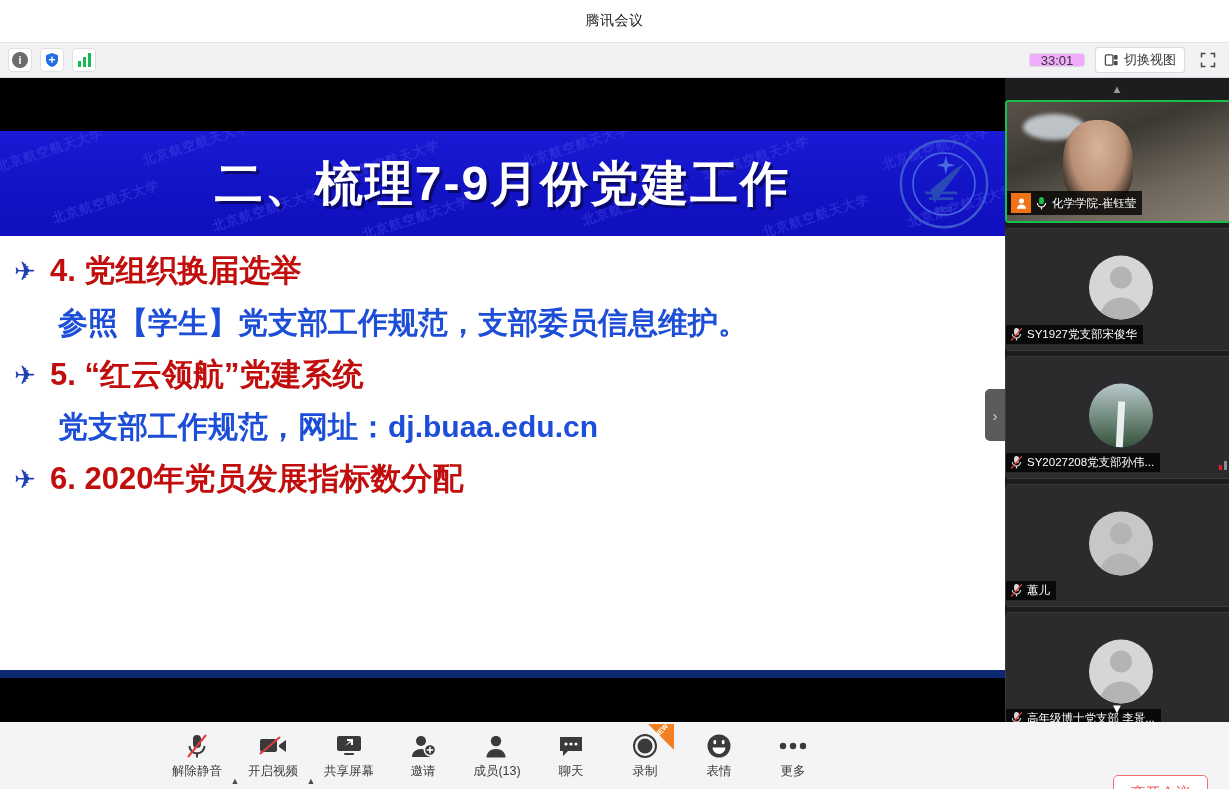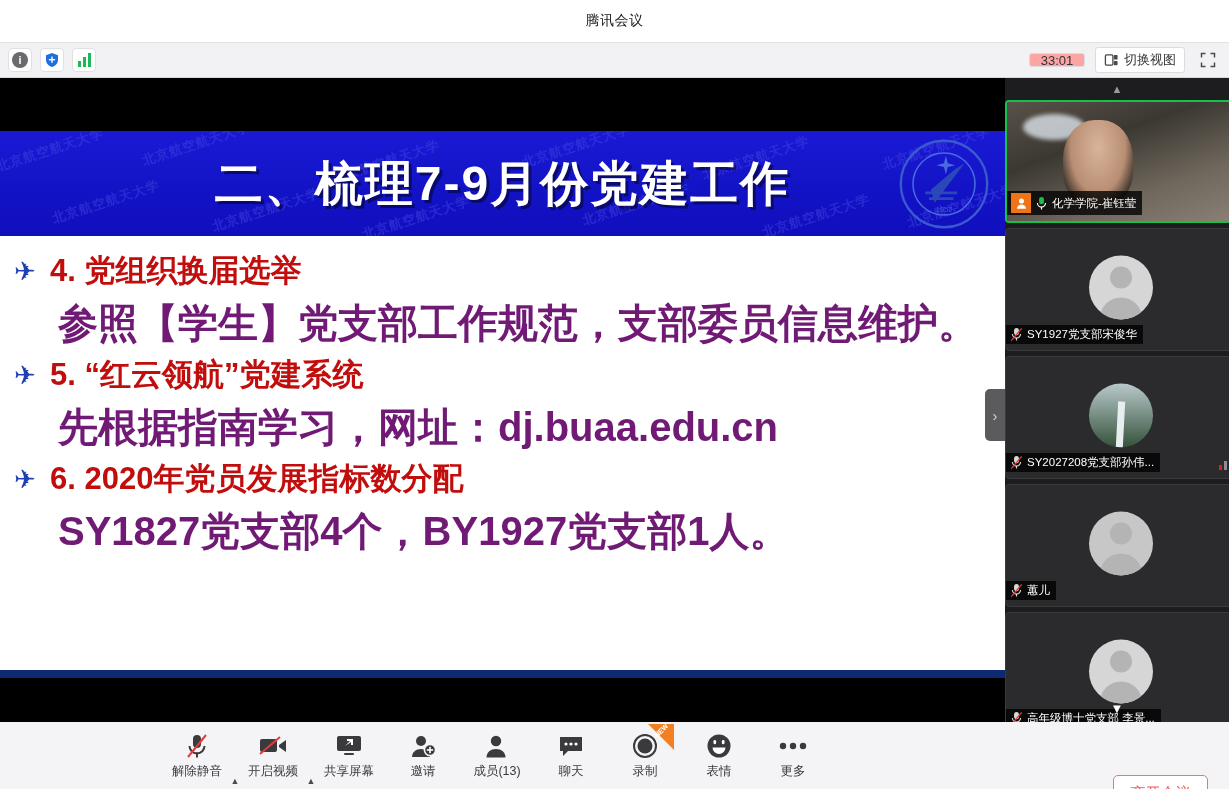--- a/index.html
+++ b/index.html
@@ -32,21 +32,21 @@
   .info-dot {
     width: 16px; height: 16px; border-radius: 50%; background: #6b6b6e;
     color: #fff; font-size: 11px; font-weight: bold; line-height: 16px; text-align: center;
   }
   .bars { display: flex; align-items: flex-end; gap: 2px; height: 14px; }
   .bars i { display: block; width: 3px; background: #19b955; }
   .bars i:nth-child(1){ height: 6px; }
   .bars i:nth-child(2){ height: 10px; }
   .bars i:nth-child(3){ height: 14px; }
   .timerbox {
-    min-width: 56px; height: 14px; background: #fca5a5; border: 1px solid #dcdcdf;
+    min-width: 56px; height: 14px; background: #f0abfc; border: 1px solid #dcdcdf;
     border-radius: 3px; display: flex; align-items: center; justify-content: center;
     font-size: 13px; color: #333;
   }
   .viewbtn {
     height: 26px; padding: 0 8px; background: #fff; border: 1px solid #dcdcdf; border-radius: 3px;
     display: flex; align-items: center; gap: 5px; font-size: 13px; color: #333;
   }
   .fsbtn { width: 26px; height: 26px; display: flex; align-items: center; justify-content: center; }
 
   
@@ -75,21 +75,21 @@
     position: absolute; right: 14px; top: 6px; width: 94px; height: 94px; z-index: 3;
     border-radius: 50%;
   }
   .slide-body { padding: 10px 0 0 14px; }
   .s-row { display: flex; align-items: flex-start; }
   .plane { width: 36px; flex: 0 0 36px; color: #1f3fb5; font-size: 26px; line-height: 50px; }
   .s-head {
     color: #c20d0d; font-size: 31px; font-weight: bold; line-height: 50px; white-space: nowrap;
   }
   .s-sub {
-    color: #701a75; font-size: 40px; font-weight: bold; line-height: 54px;
+    color: #1d4ed8; font-size: 30px; font-weight: bold; line-height: 54px;
     padding-left: 44px; white-space: nowrap;
   }
   .slide-footer { position: absolute; left: 0; bottom: 0; width: 100%; height: 8px; background: #0b2a72; }
 
   .edge-tab {
     position: absolute; right: 0; top: 311px; width: 20px; height: 52px;
     background: #5b5b5e; border-radius: 5px 0 0 5px; display: flex;
     align-items: center; justify-content: center; color: #d4d4d6; font-size: 15px; z-index: 5;
   }
 
@@ -281,27 +281,26 @@
         <div class="s-row">
           <span class="plane">✈</span>
           <span class="s-head">4. 党组织换届选举</span>
         </div>
         <div class="s-sub">参照【学生】党支部工作规范，支部委员信息维护。</div>
 
         <div class="s-row">
           <span class="plane">✈</span>
           <span class="s-head">5. “红云领航”党建系统</span>
         </div>
-        <div class="s-sub">先根据指南学习，网址：dj.buaa.edu.cn</div>
+        <div class="s-sub">党支部工作规范，网址：dj.buaa.edu.cn</div>
 
         <div class="s-row">
           <span class="plane">✈</span>
           <span class="s-head">6. 2020年党员发展指标数分配</span>
         </div>
-        <div class="s-sub">SY1827党支部4个，BY1927党支部1人。</div>
       </div>
 
       <div class="slide-footer"></div>
     </div>
 
     <div class="edge-tab">›</div>
   </div>
 
   <div class="roster">
     <div class="scroll-arrow">▲</div>

